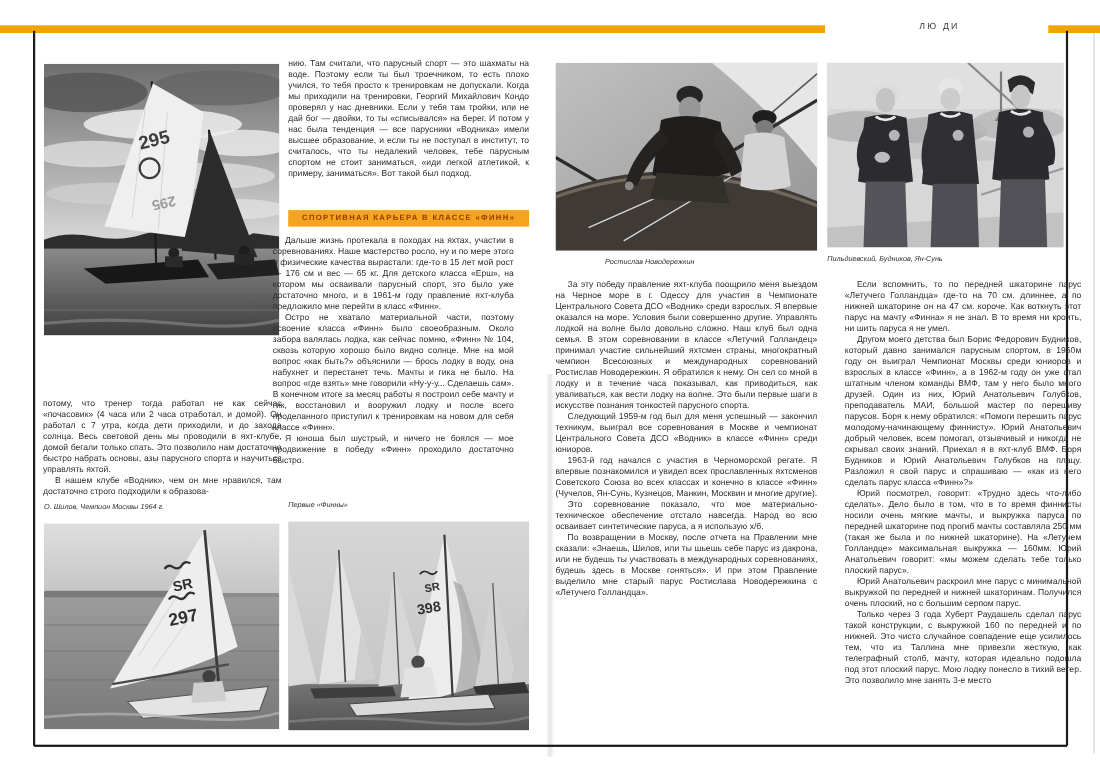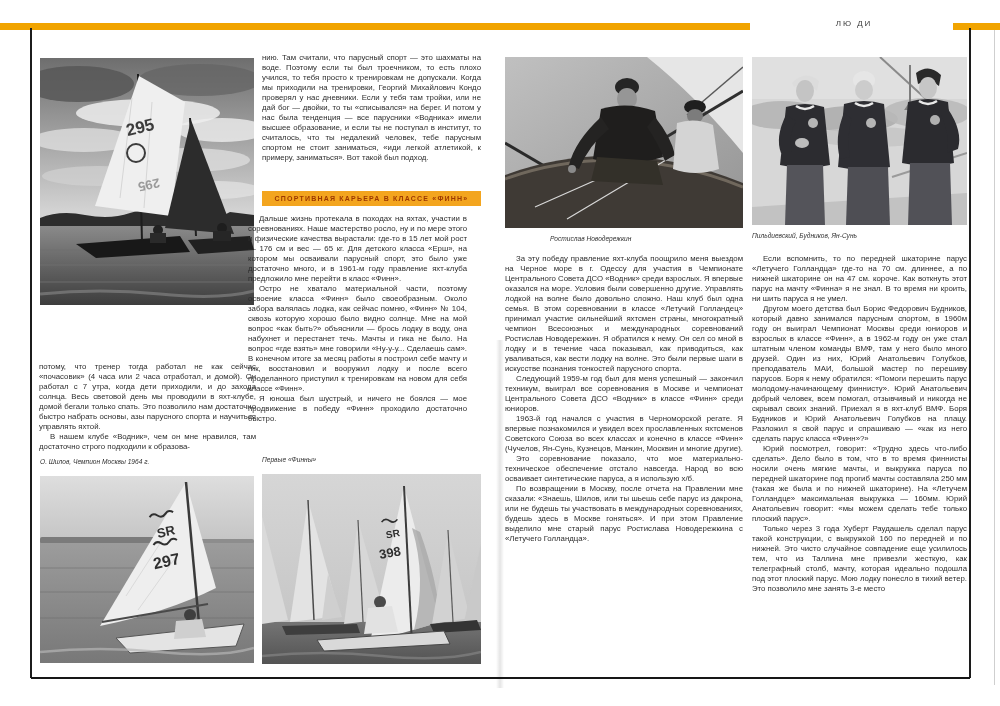--- a/index.html
+++ b/index.html
@@ -257,24 +257,25 @@
   <div class="caption" style="left:752px;top:232px;">Пильдиевский, Будников, Ян-Сунь</div>
 
   <div class="coltext" style="left:505px;top:254px;width:238px;">
     <p class="ind">За эту победу правление яхт-клуба поощрило меня выездом на Черное море в г. Одессу для участия в Чемпионате Центрального Совета ДСО «Водник» среди взрослых. Я впервые оказался на море. Условия были совершенно другие. Управлять лодкой на волне было довольно сложно. Наш клуб был одна семья. В этом соревновании в классе «Летучий Голландец» принимал участие сильнейший яхтсмен страны, многократный чемпион Всесоюзных и международных соревнований Ростислав Новодережкин. Я обратился к нему. Он сел со мной в лодку и в течение часа показывал, как приводиться, как уваливаться, как вести лодку на волне. Это были первые шаги в искусстве познания тонкостей парусного спорта.</p>
     <p class="ind">Следующий 1959-м год был для меня успешный — закончил техникум, выиграл все соревнования в Москве и чемпионат Центрального Совета ДСО «Водник» в классе «Финн» среди юниоров.</p>
     <p class="ind">1963-й год начался с участия в Черноморской регате. Я впервые познакомился и увидел всех прославленных яхтсменов Советского Союза во всех классах и конечно в классе «Финн» (Чучелов, Ян-Сунь, Кузнецов, Манкин, Москвин и многие другие).</p>
     <p class="ind">Это соревнование показало, что мое материально-техническое обеспечение отстало навсегда. Народ во всю осваивает синтетические паруса, а я использую х/б.</p>
     <p class="ind">По возвращении в Москву, после отчета на Правлении мне сказали: «Знаешь, Шилов, или ты шьешь себе парус из дакрона, или не будешь ты участвовать в международных соревнованиях, будешь здесь в Москве гоняться». И при этом Правление выделило мне старый парус Ростислава Новодережкина с «Летучего Голландца».</p>
   </div>
 
-  <div class="coltext" style="left:752px;top:254px;width:215px;">
+  <div class="coltext" style="left:768px;top:254px;width:215px;">
     <p class="ind">Если вспомнить, то по передней шкаторине парус «Летучего Голландца» где-то на 70 см. длиннее, а по нижней шкаторине он на 47 см. короче. Как воткнуть этот парус на мачту «Финна» я не знал. В то время ни кроить, ни шить паруса я не умел.</p>
     <p class="ind">Другом моего детства был Борис Федорович Будников, который давно занимался парусным спортом, в 1960м году он выиграл Чемпионат Москвы среди юниоров и взрослых в классе «Финн», а в 1962-м году он уже стал штатным членом команды ВМФ, там у него было много друзей. Один из них, Юрий Анатольевич Голубков, преподаватель МАИ, большой мастер по перешиву парусов. Боря к нему обратился: «Помоги перешить парус молодому-начинающему финнисту». Юрий Анатольевич добрый человек, всем помогал, отзывчивый и никогда не скрывал своих знаний. Приехал я в яхт-клуб ВМФ. Боря Будников и Юрий Анатольевич Голубков на плацу. Разложил я свой парус и спрашиваю — «как из него сделать парус класса «Финн»?»</p>
     <p class="ind">Юрий посмотрел, говорит: «Трудно здесь что-либо сделать». Дело было в том, что в то время финнисты носили очень мягкие мачты, и выкружка паруса по передней шкаторине под прогиб мачты составляла 250 мм (такая же была и по нижней шкаторине). На «Летучем Голландце» максимальная выкружка — 160мм. Юрий Анатольевич говорит: «мы можем сделать тебе только плоский парус».</p>
+    <p class="ind">Юрий Анатольевич раскроил мне парус с минимальной выкружкой по передней и нижней шкаторинам. Получился очень плоский, но с большим серпом парус.</p>
     <p class="ind">Только через 3 года Хуберт Раудашель сделал парус такой конструкции, с выкружкой 160 по передней и по нижней. Это чисто случайное совпадение еще усилилось тем, что из Таллина мне привезли жесткую, как телеграфный столб, мачту, которая идеально подошла под этот плоский парус. Мою лодку понесло в тихий ветер. Это позволило мне занять 3-е место</p>
   </div>
 
   <div class="footer-rule"></div>
   <div class="flabel pagenum" style="left:58px;">102</div>
   <div class="flabel" style="left:248px;">RUSSIAN FINN ASSOCIATION  /  WWW.FINNCLASS.RU</div>
   <div class="flabel" style="left:750px;">«ФИНН»: ОДИН ПАРУС, ОДНА ДУША, ОДНА МЕЧТА, ОДНА ЦЕЛЬ...</div>
   <div class="flabel pagenum" style="left:941px;">103</div>
 
 </div>

